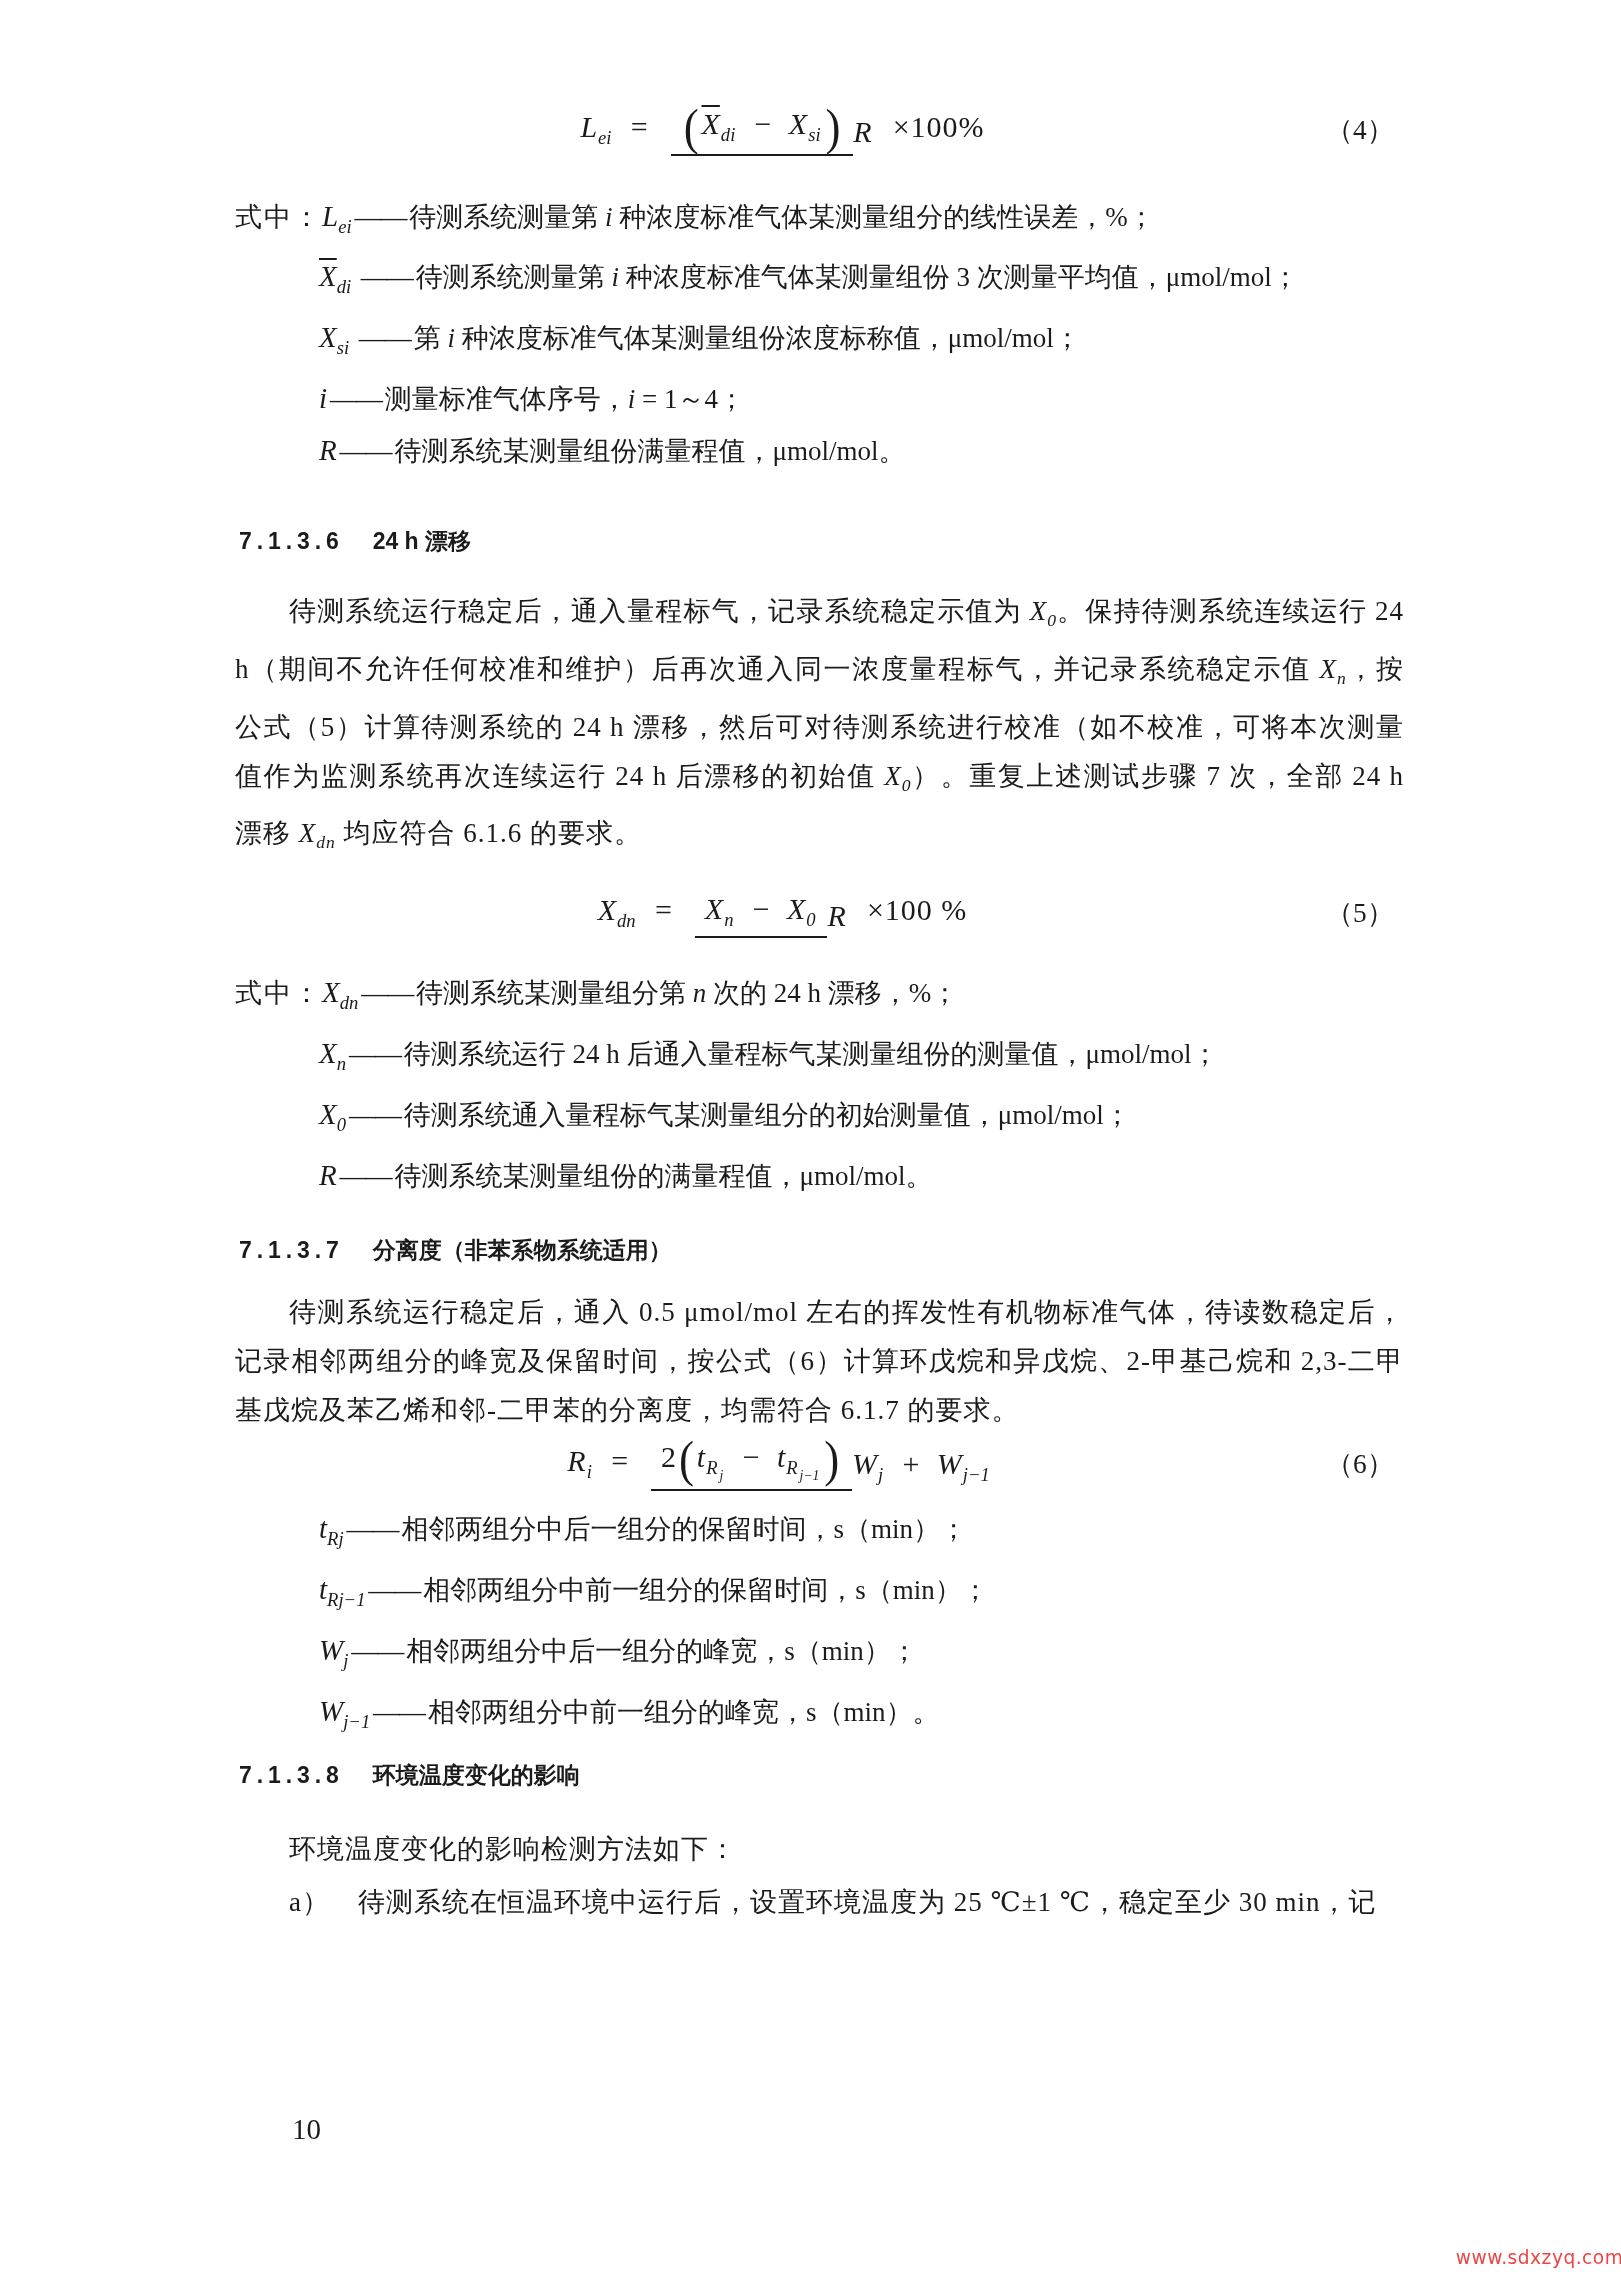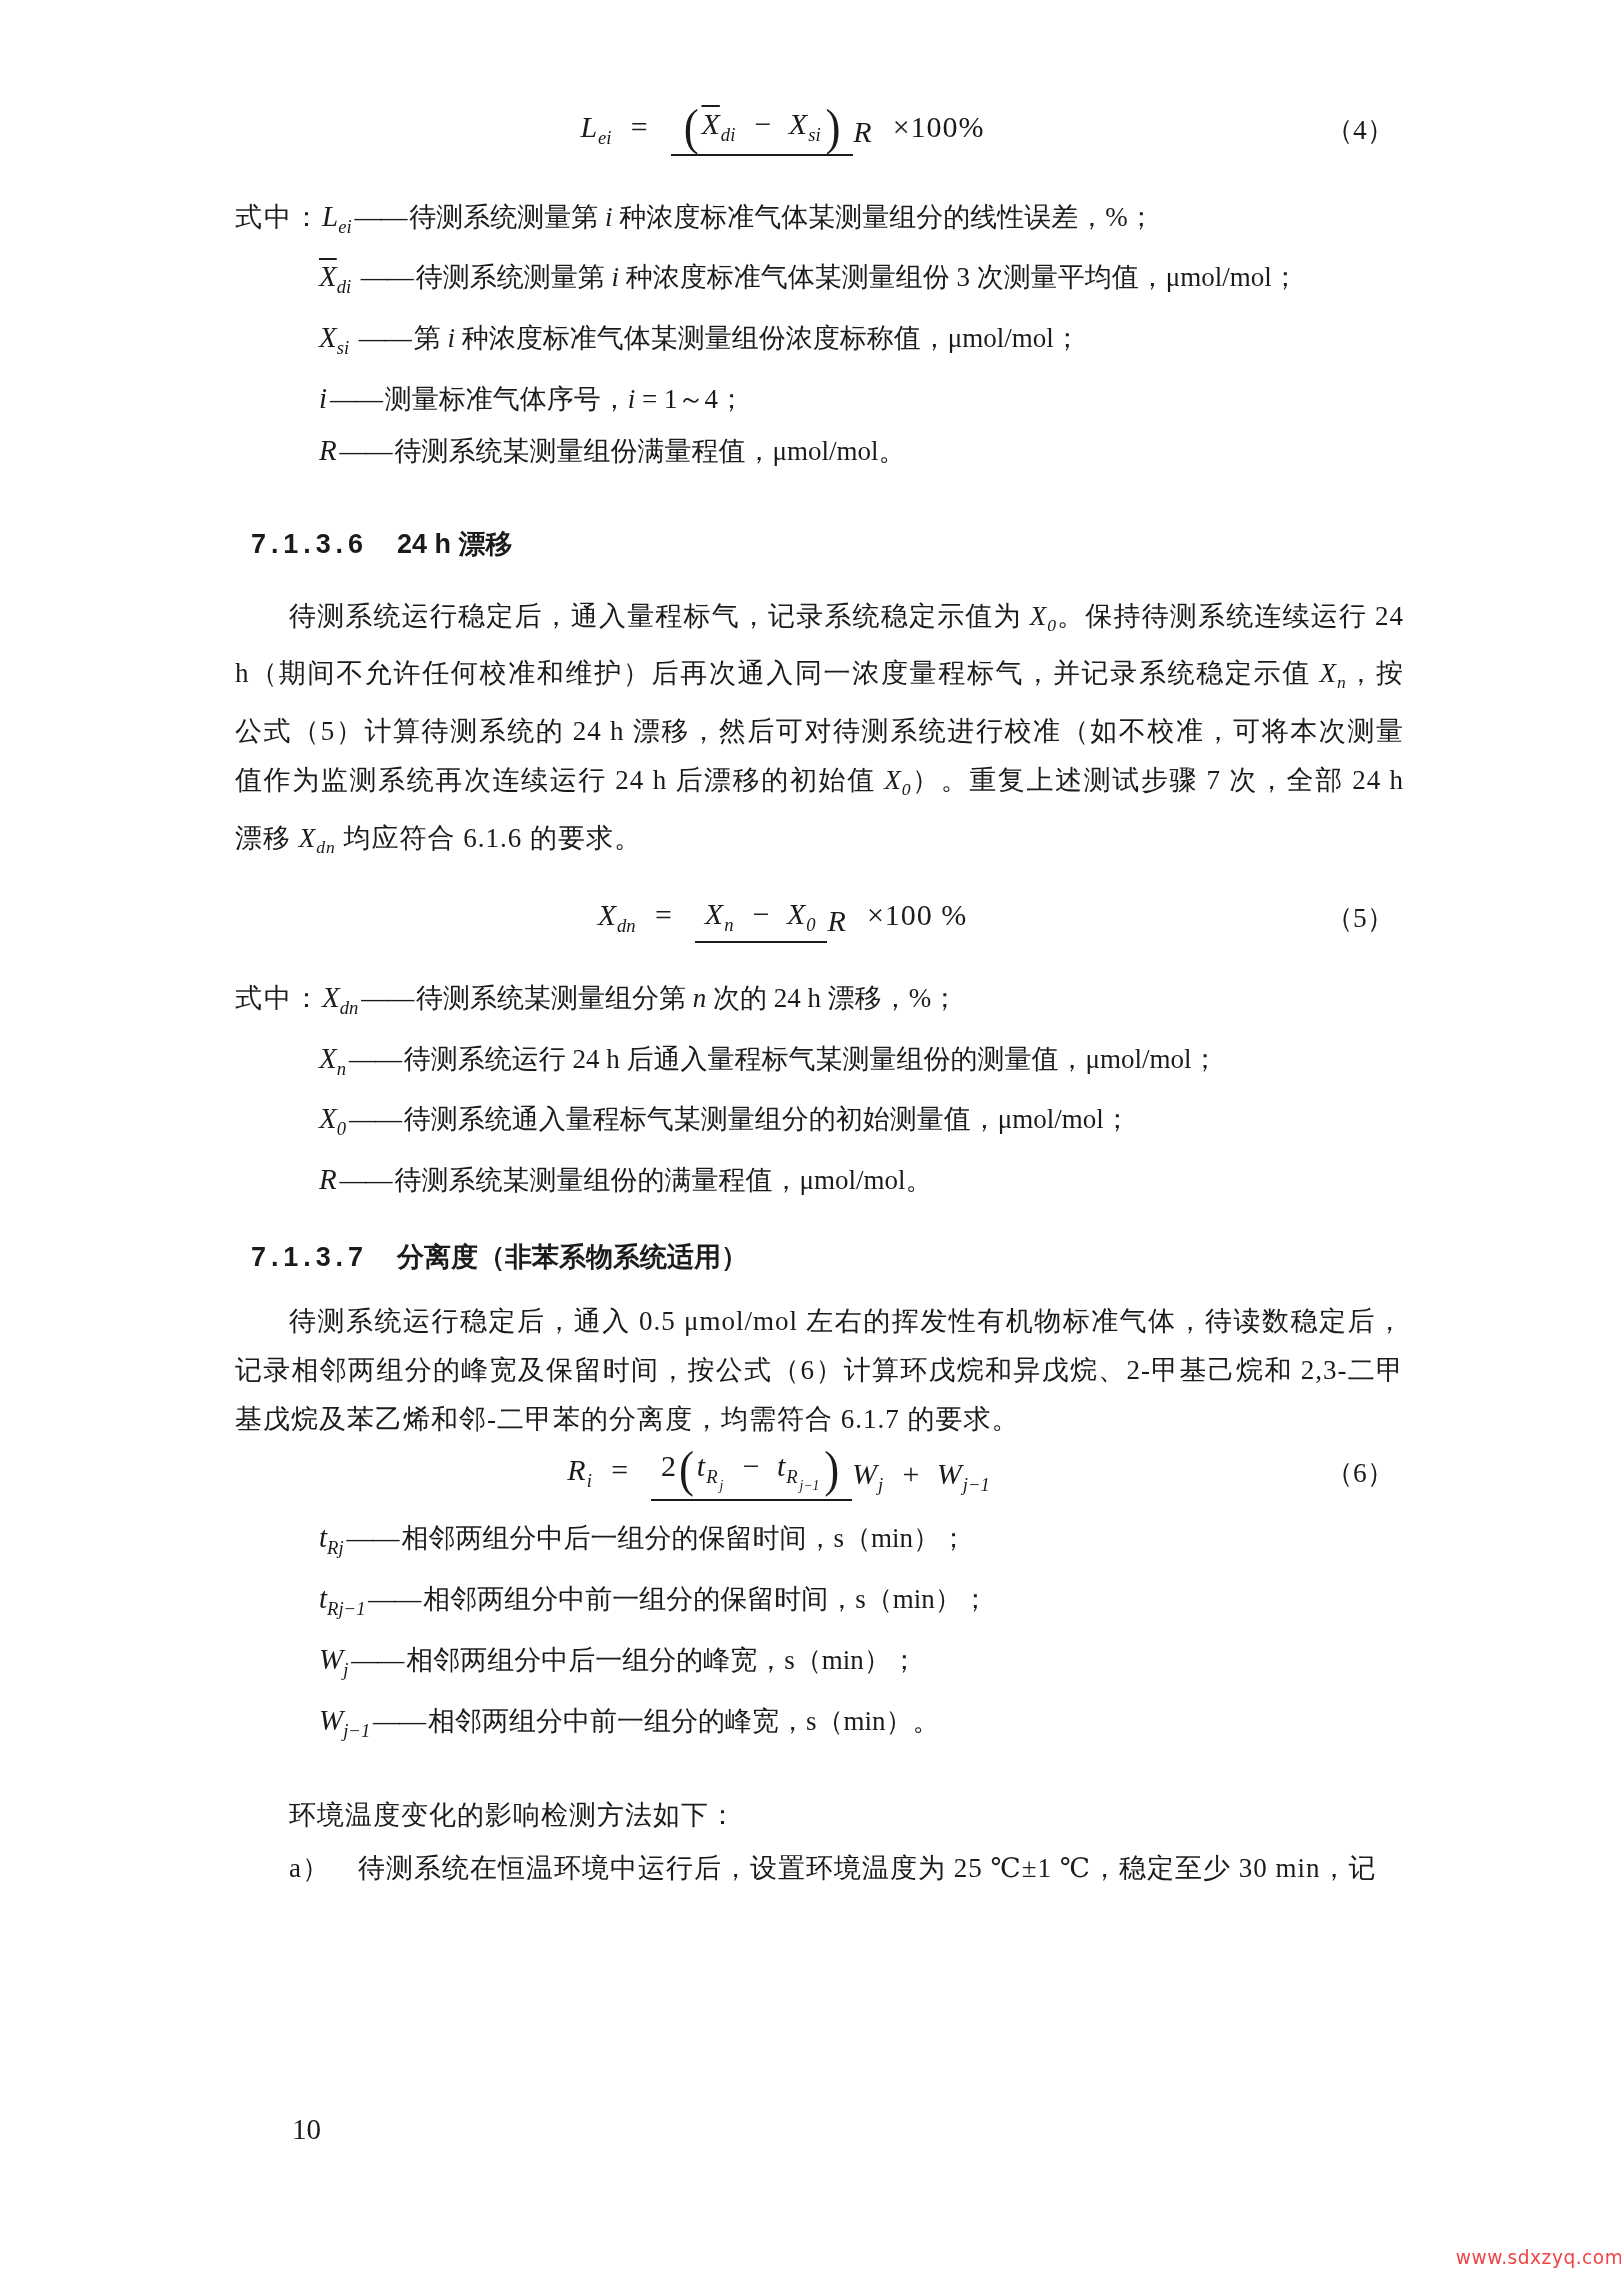--- a/index.html
+++ b/index.html
@@ -46,21 +46,21 @@
   .def-row.indent { padding-left:84px; }
   .seg.lead { letter-spacing:2px; }
   .seg.sym { font-style:italic; font-size:29px; }
   .seg.ssub { font-style:italic; font-size:18.6px; vertical-align:-6.9px; }
   .seg.dash { letter-spacing:-1px; margin:0 2.9px; }
   .seg.it { font-style:italic; }
   .seg.isub { font-style:italic; font-size:17.6px; vertical-align:-5.9px; }
 
   
   .heading { font-family:"Liberation Sans","DejaVu Sans",sans-serif; font-weight:bold;
-             font-size:27px; margin:16px; line-height:1.2; }
+             font-size:23px; margin:4px; line-height:1.2; }
   .hnum { letter-spacing:4.9px; margin-right:29px; }
   .h1head { margin-top:51px; }
   .h2head { margin-top:35px; }
   .h3head { margin-top:15.7px; }
 
   .para { font-size:27px; line-height:49px; margin:0; text-align:justify;
           letter-spacing:1px; }
   .para.ind { text-indent:54px; }
   .p1 { margin-top:31px; }
   .p2 { margin-top:23.5px; }
@@ -160,20 +160,23 @@
       <span class="ftag">（6）</span>
     </div>
 
     <div class="defs defs3">
         <div class="def-row indent"><span class="seg sym">t</span><span class="seg ssub">Rj</span><span class="seg dash">——</span><span class="seg">相邻两组分中后一组分的保留时间，s（min）；</span></div>
         <div class="def-row indent"><span class="seg sym">t</span><span class="seg ssub">Rj−1</span><span class="seg dash">——</span><span class="seg">相邻两组分中前一组分的保留时间，s（min）；</span></div>
         <div class="def-row indent"><span class="seg sym">W</span><span class="seg ssub">j</span><span class="seg dash">——</span><span class="seg">相邻两组分中后一组分的峰宽，s（min）；</span></div>
         <div class="def-row indent"><span class="seg sym">W</span><span class="seg ssub">j−1</span><span class="seg dash">——</span><span class="seg">相邻两组分中前一组分的峰宽，s（min）。</span></div>
       </div>
 
+    <h3 class="heading h3head">
+      <span class="hnum">7.1.3.8</span><span class="htitle">环境温度变化的影响</span>
+    </h3>
 
     <p class="para ind p3"><span class="seg">环境温度变化的影响检测方法如下：</span></p>
     <p class="para ind p4"><span class="seg">a）　待测系统在恒温环境中运行后，设置环境温度为 25 ℃±1 ℃，稳定至少 30 min，记</span></p>
 
   </div>
 
   <div class="page-number">10</div>
   <div class="watermark">www.sdxzyq.com</div>
 </div>
 

